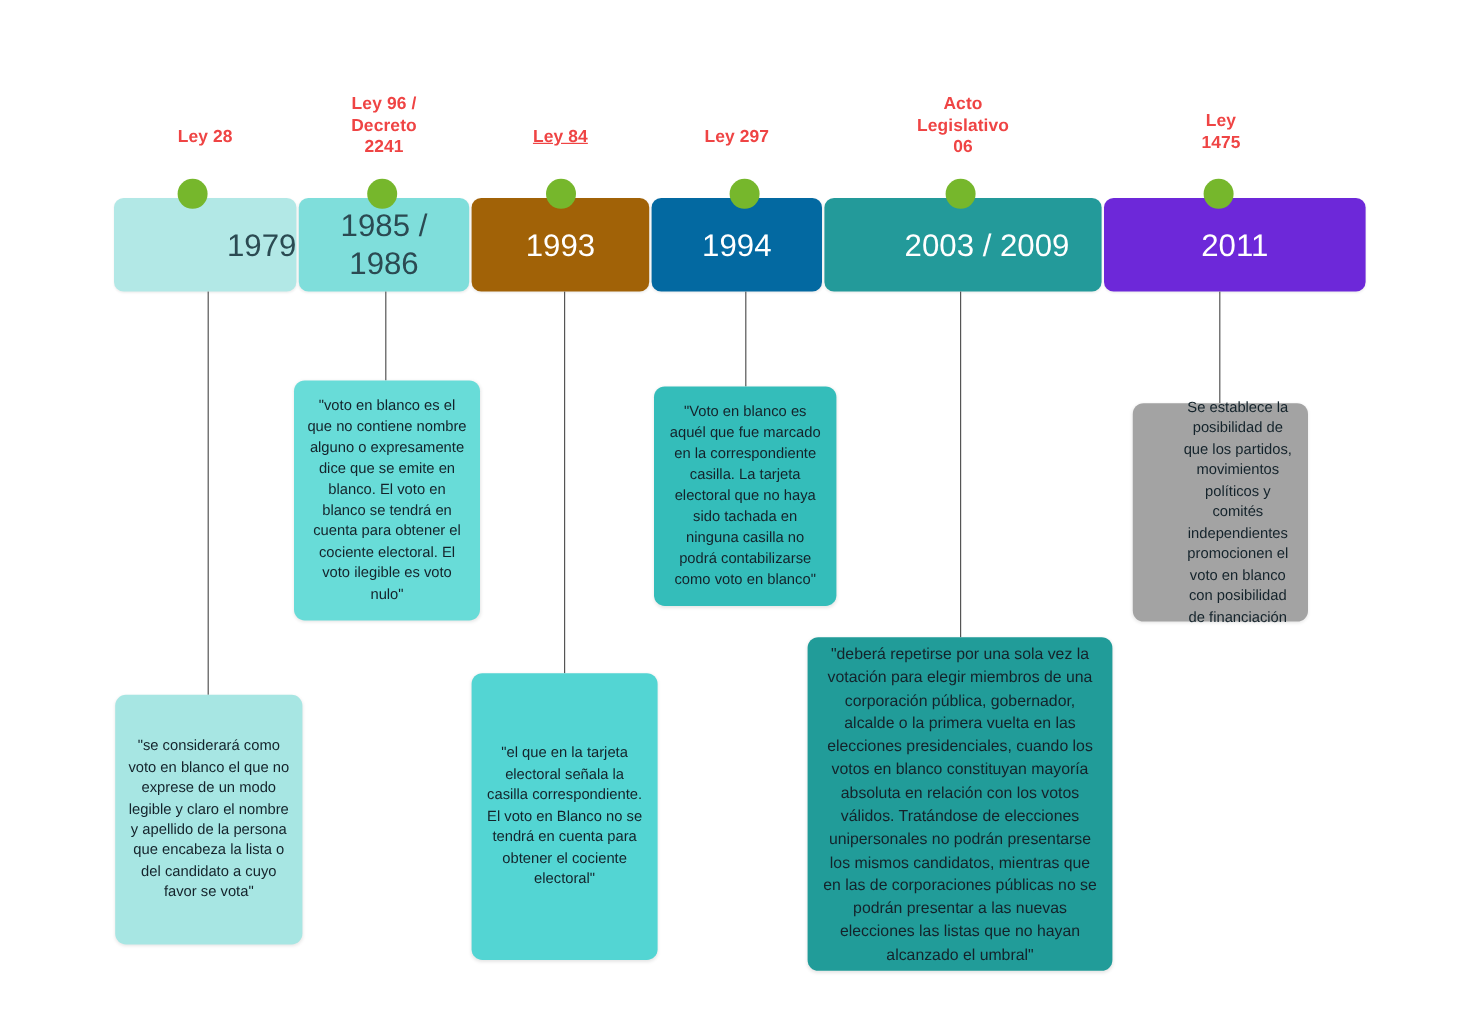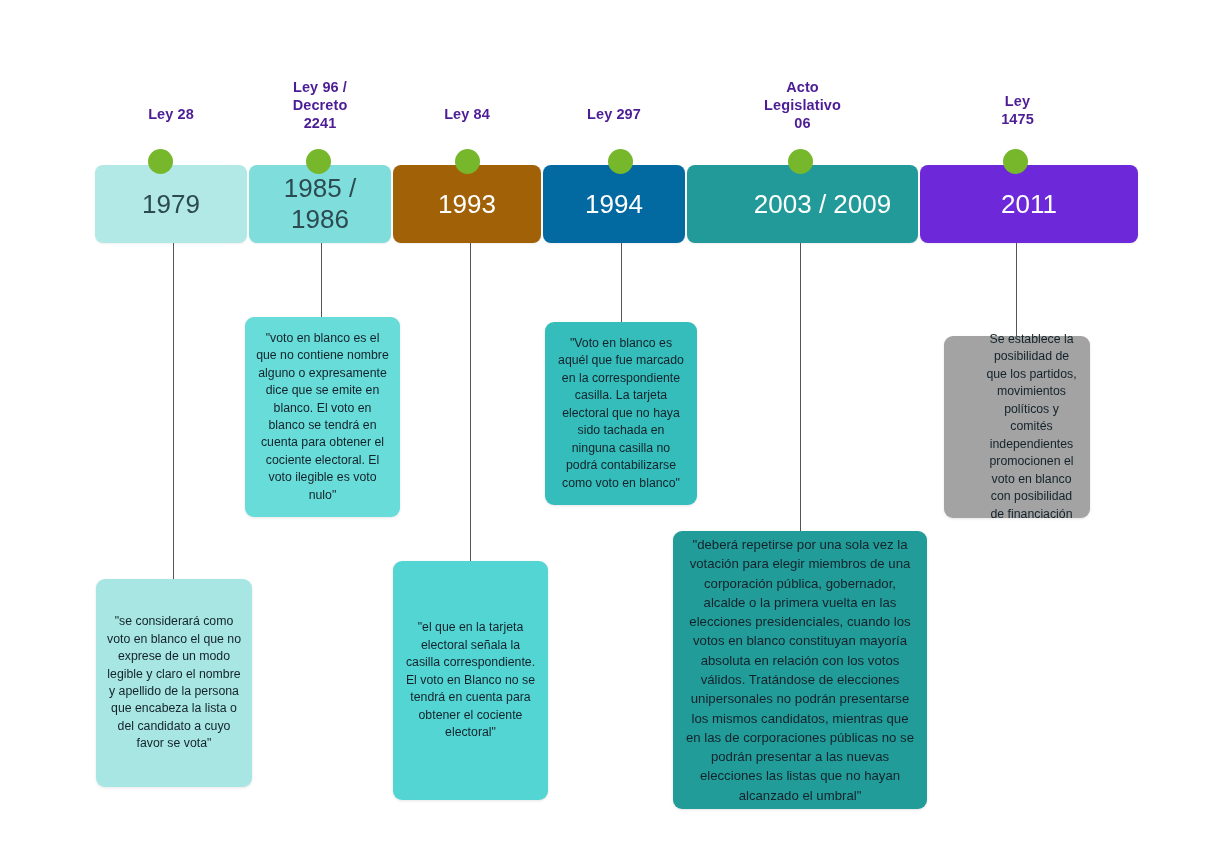--- a/index.html
+++ b/index.html
@@ -18,21 +18,21 @@
     overflow: hidden;
   }
 
   
   .era-label {
     position: absolute;
     text-align: center;
     font-weight: bold;
     font-size: 14.5px;
     line-height: 1.25;
-    color: #4c1d95;
+    color: #ef4444;
     letter-spacing: 0.1px;
   }
 
   
   .seg {
     position: absolute;
     top: 165px;
     height: 78px;
     border-radius: 8px;
     box-shadow: 0 1px 2px rgba(0,0,0,0.07);
@@ -103,31 +103,31 @@
       <div class="connector" style="left: 621px; top: 243px; height: 79px; background: rgb(85, 85, 85);"></div>
       <div class="connector" style="left: 800px; top: 243px; height: 288px; background: rgb(85, 85, 85);"></div>
       <div class="connector" style="left: 1016px; top: 243px; height: 93px; background: rgb(85, 85, 85);"></div>
     </div>
 
   <div id="era-labels">
       <div class="era-label" style="left: 95px; top: 105px; width: 152px; white-space: pre-line;">Ley 28</div>
       <div class="era-label" style="left: 249px; top: 78px; width: 142px; white-space: pre-line;">Ley 96 /
 Decreto
 2241</div>
-      <div class="era-label" style="left: 393px; top: 105px; width: 148px; white-space: pre-line;">Ley 84</div>
+      <div class="era-label" style="left: 393px; top: 105px; width: 148px; white-space: pre-line; text-decoration: underline;">Ley 84</div>
       <div class="era-label" style="left: 543px; top: 105px; width: 142px; white-space: pre-line;">Ley 297</div>
       <div class="era-label" style="left: 687px; top: 78px; width: 231px; white-space: pre-line;">Acto
 Legislativo
 06</div>
       <div class="era-label" style="left: 920px; top: 92px; width: 195px; white-space: pre-line;">Ley
 1475</div>
     </div>
 
   <div id="segments">
-      <div class="seg" style="left: 95px; width: 152px; background: rgb(178, 232, 230);">
+      <div class="seg" style="left: 95px; width: 152px; background: rgb(178, 232, 230); justify-content: flex-end;">
         <div class="seg-year" style="color: rgb(43, 74, 82);">1979</div>
       </div>
       <div class="seg" style="left: 249px; width: 142px; background: rgb(127, 222, 219);">
         <div class="seg-year" style="color: rgb(43, 74, 82);">1985 /
 1986</div>
       </div>
       <div class="seg" style="left: 393px; width: 148px; background: #a16207;">
         <div class="seg-year" style="color: rgb(255, 255, 255);">1993</div>
       </div>
       <div class="seg" style="left: 543px; width: 142px; background: #0369a1; align-items: center;">

